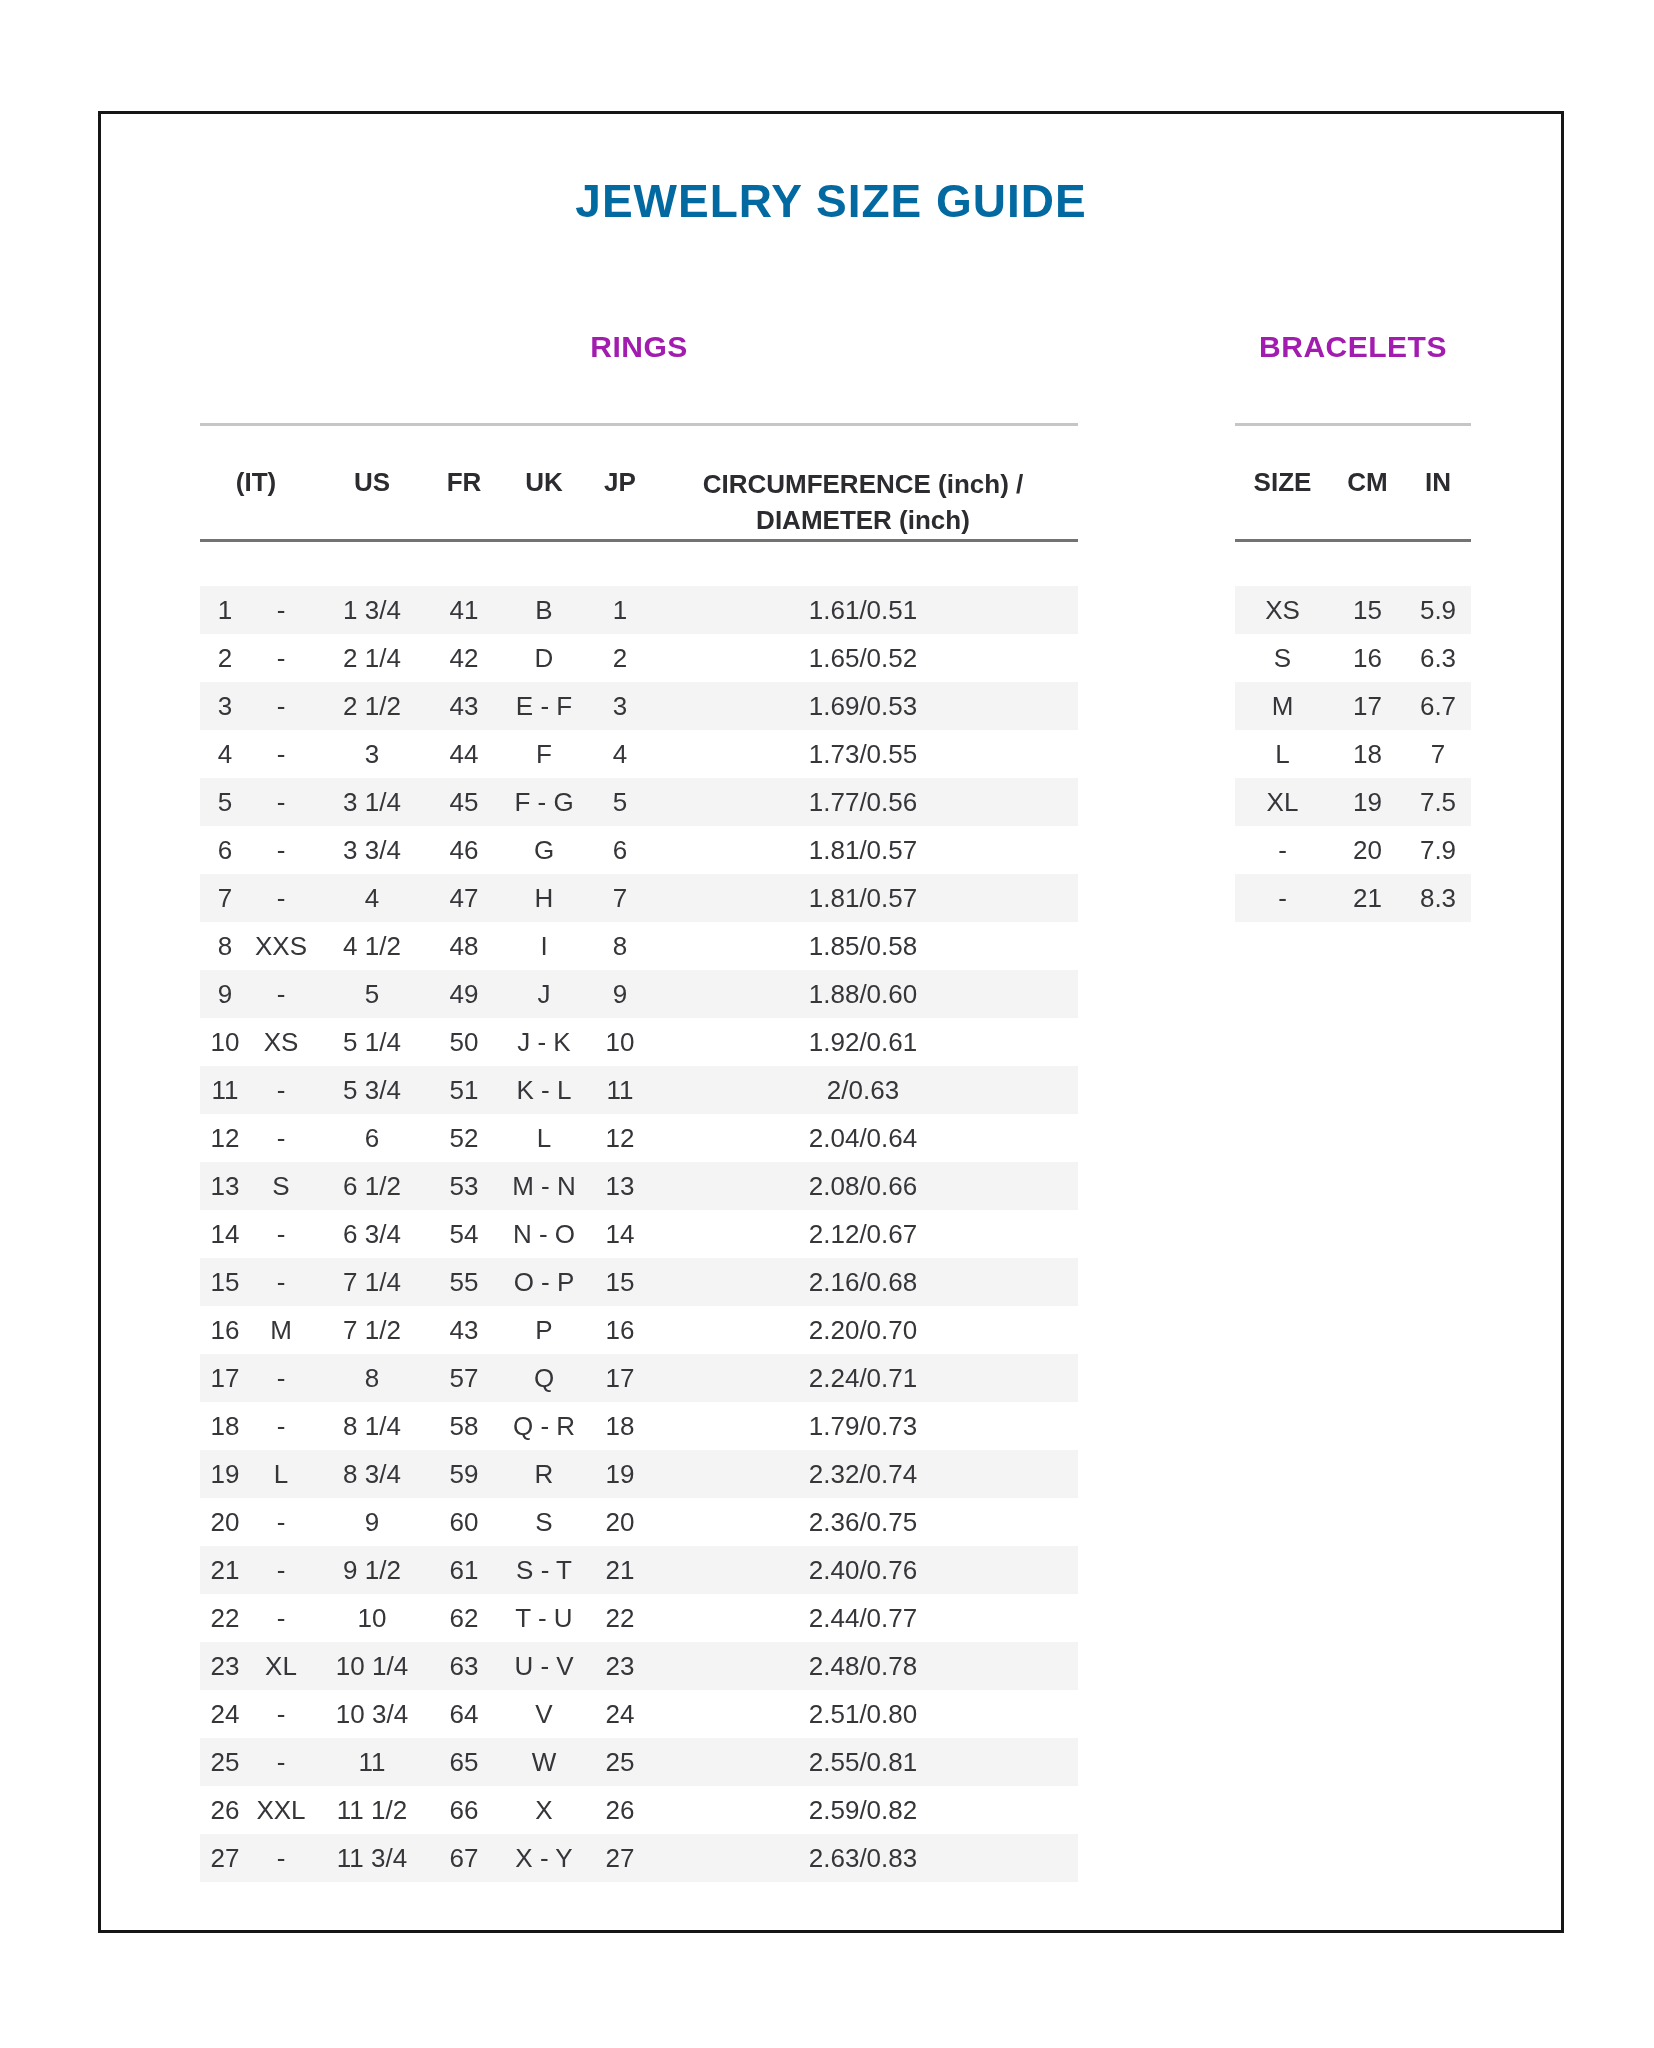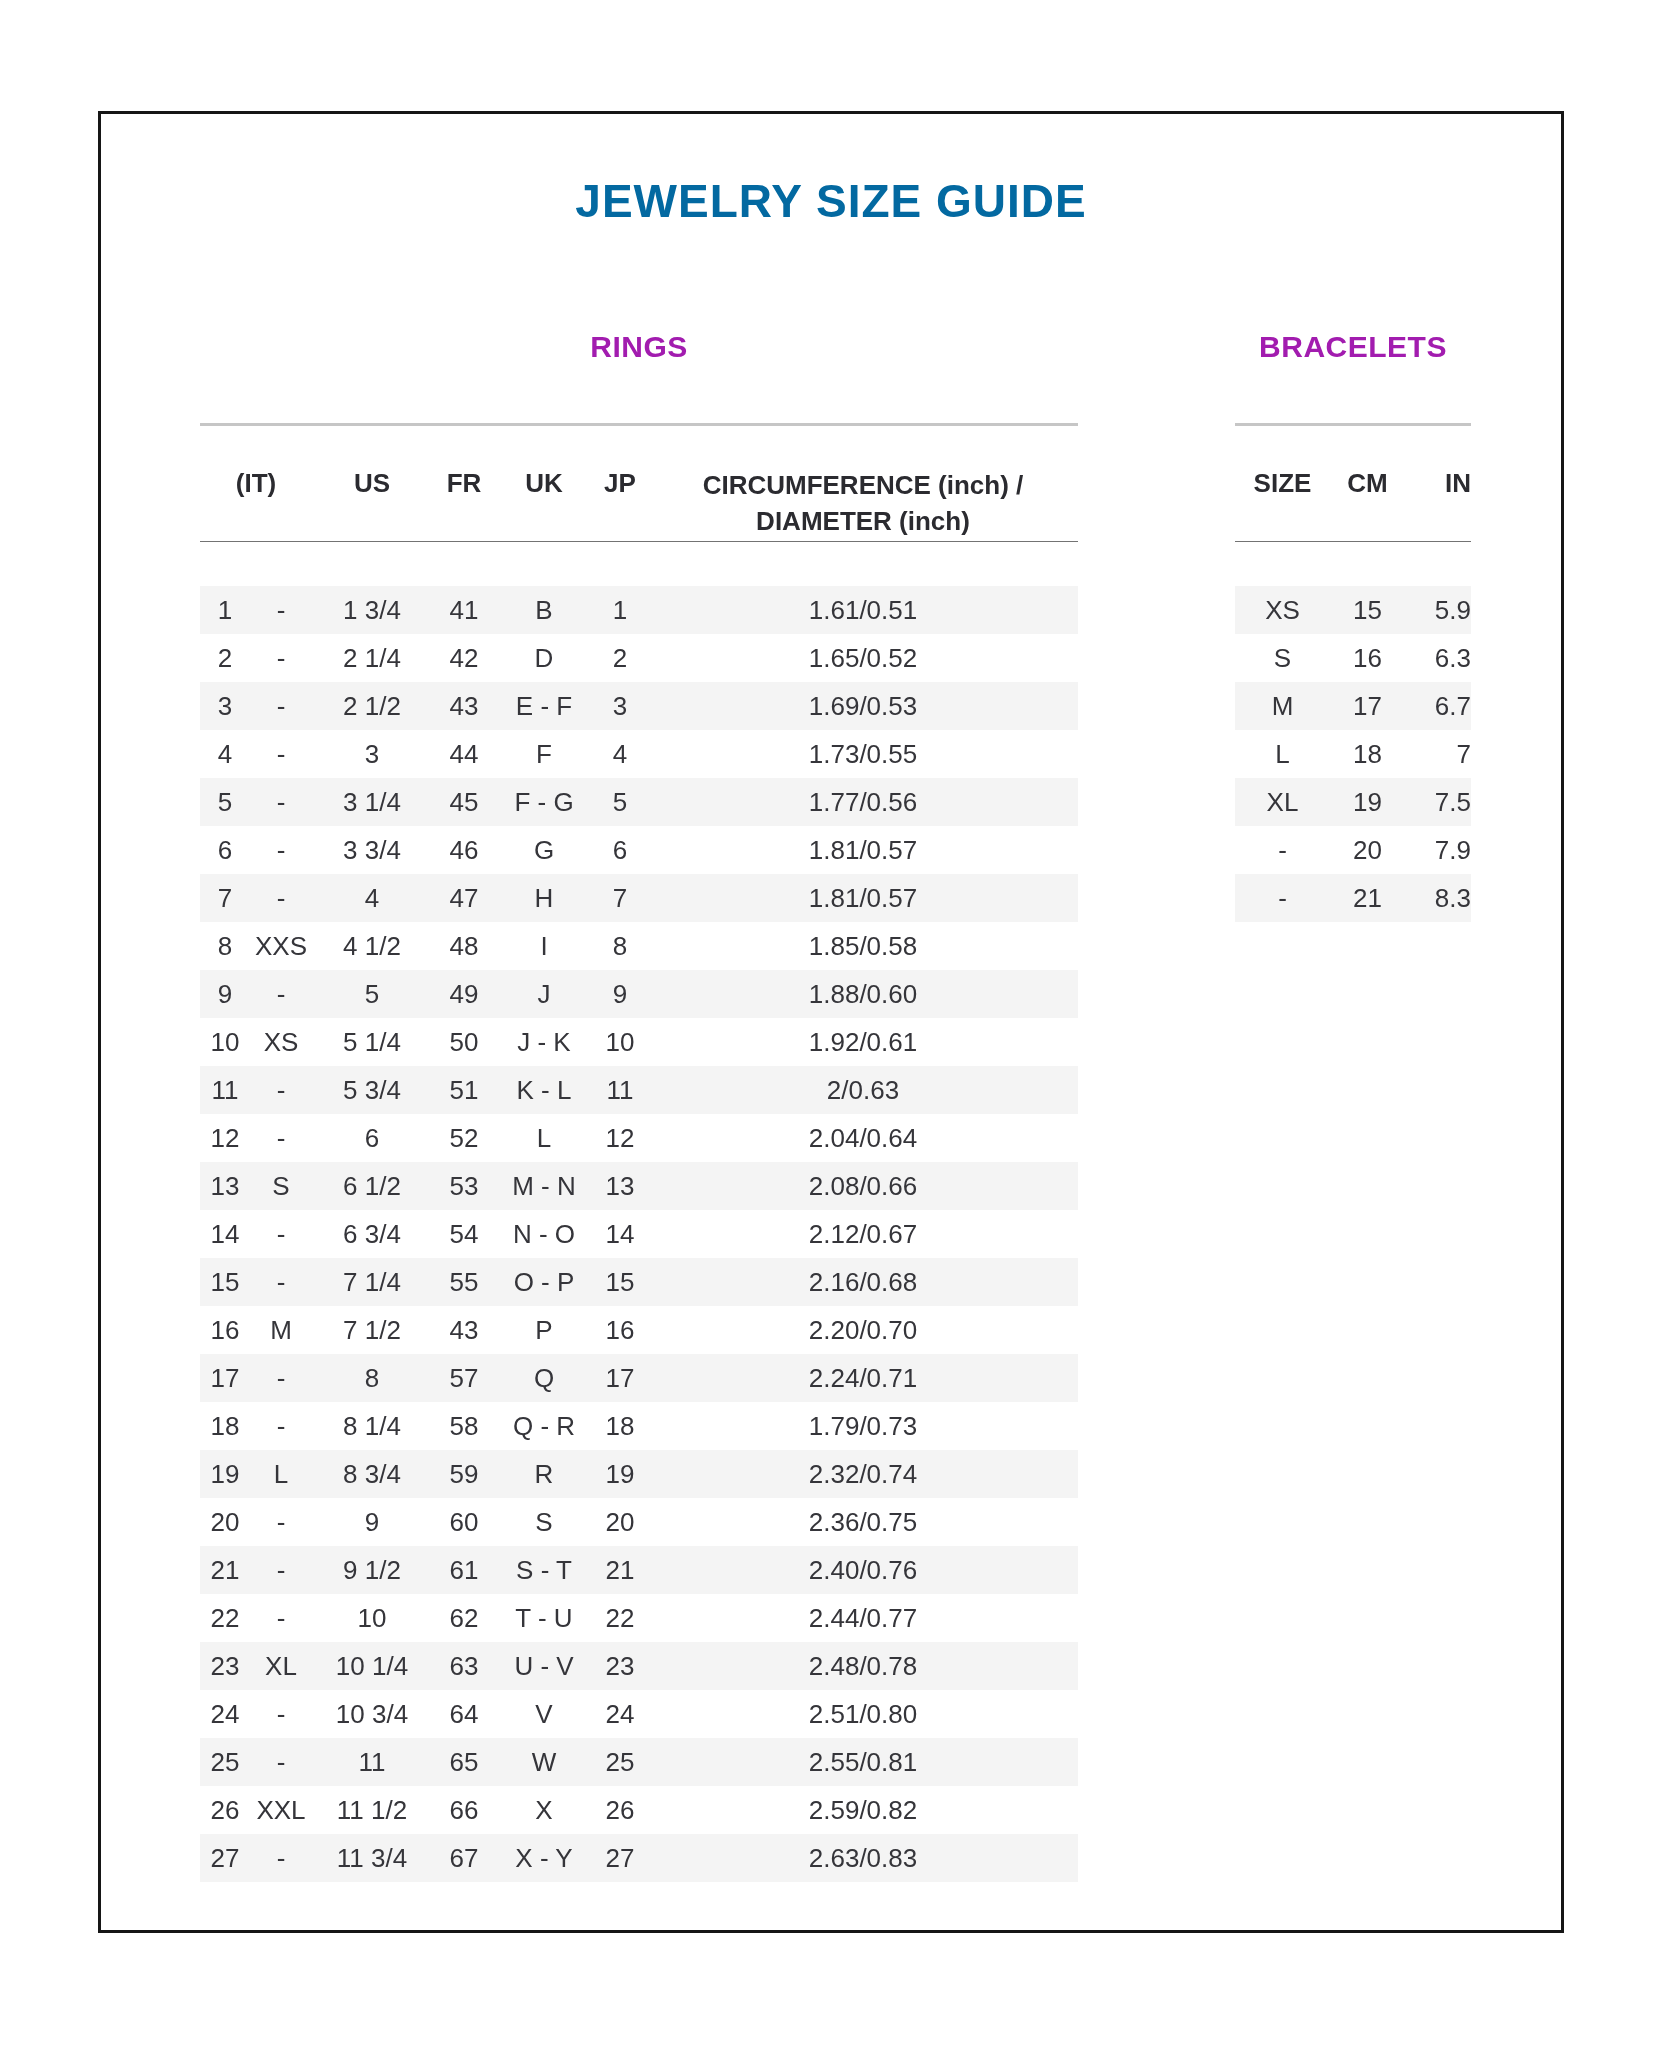--- a/index.html
+++ b/index.html
@@ -38,21 +38,21 @@
     color: #a21caf;
   }
   #rings-heading    { left: 200px;  width: 878px; }
   #bracelets-heading{ left: 1235px; width: 236px; }
 
   .thead {
     position: absolute;
     top: 423px;
     height: 119px;
     border-top: 3px solid #c6c6c6;
-    border-bottom: 1px solid #737373;
+    border-bottom: 3px solid #737373;
     display: flex;
     align-items: center;
   }
   #rings-head    { left: 200px;  width: 878px; }
   #bracelets-head{ left: 1235px; width: 236px; }
 
   .tbody {
     position: absolute;
     top: 586px;
   }
@@ -91,21 +91,21 @@
   .rh1 { width: 112px; }
   .rh2 { width: 120px; }
   .rh3 { width: 64px; }
   .rh4 { width: 96px; }
   .rh5 { width: 56px; }
   .rh6 { width: 430px; line-height: 1.35; }
   .rh6 .inner { max-width: 370px; margin-top: 40px; }
   
   .bc1, .bh1 { width: 95px; }
   .bc2, .bh2 { width: 75px; }
-  .bc3, .bh3 { width: 66px; text-align: right; }
+  .bc3, .bh3 { width: 66px; }
 </style>
 </head>
 <body>
 
 <div class="frame"></div>
 
 <div class="page-title">JEWELRY SIZE GUIDE</div>
 
 <div class="sec-heading" id="rings-heading">RINGS</div>
 <div class="sec-heading" id="bracelets-heading">BRACELETS</div>

